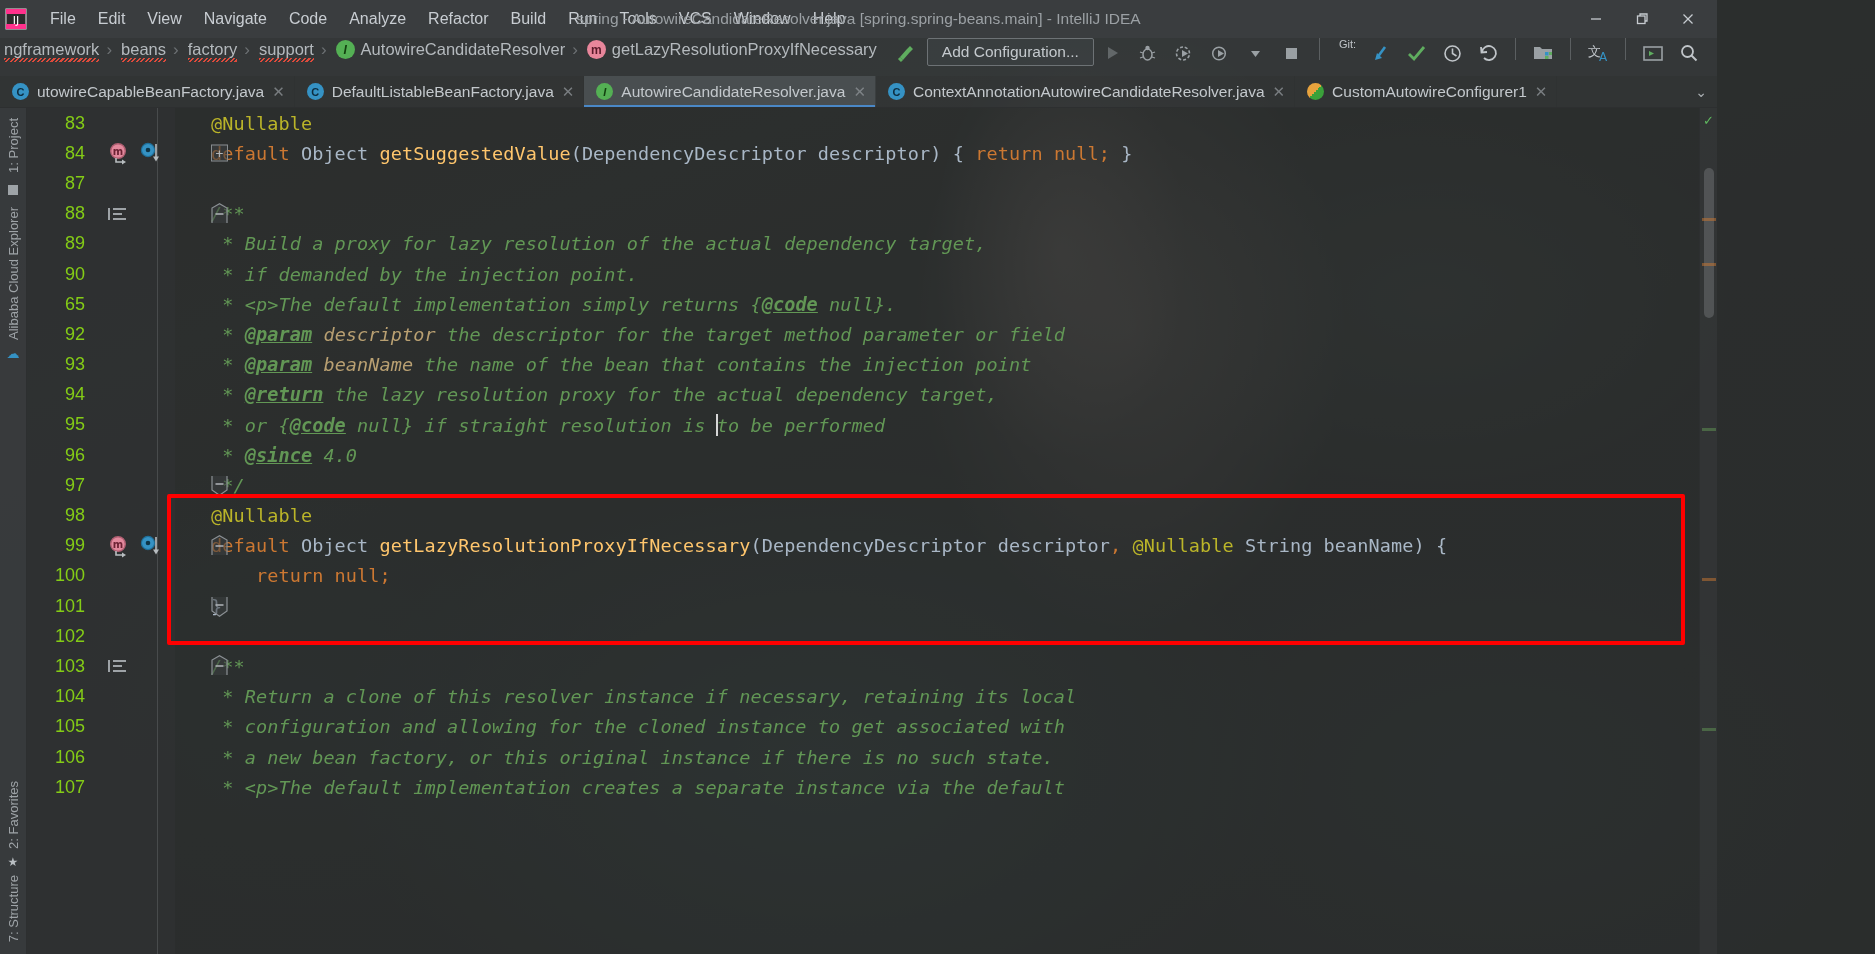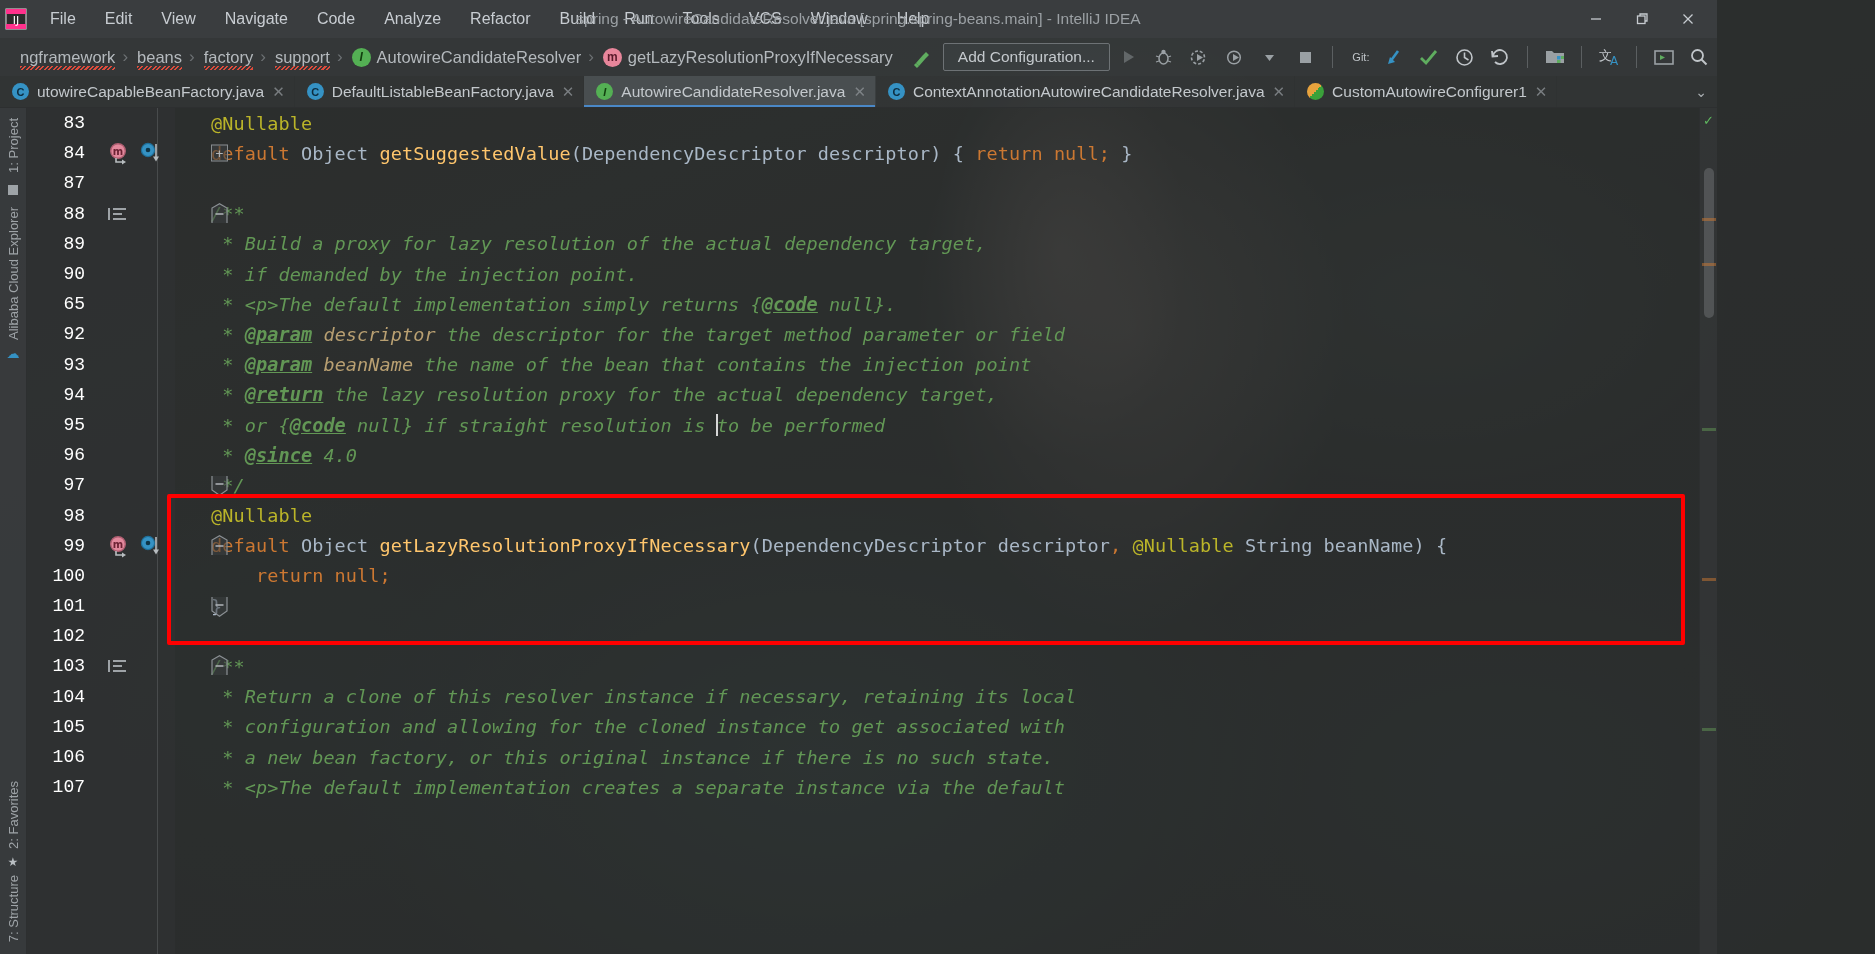--- a/index.html
+++ b/index.html
@@ -29,35 +29,35 @@
   }
 
   
   #app { position:relative; z-index:2; width:1717px; height:954px; display:flex; flex-direction:column; }
 
   .titlebar {
     height:38px; display:flex; align-items:center; flex-shrink:0;
     background:rgba(60,63,65,0.92); position:relative;
   }
   .ij-logo { width:26px; height:26px; margin-left:3px; flex-shrink:0; position:relative; }
-  .menu { display:flex; align-items:center; gap:7px; margin-left:10px; }
+  .menu { display:flex; align-items:center; gap:0px; margin-left:10px; }
   .menu-item {
     font-size:16px; color:#c8cdd2; padding:3px 11px; white-space:nowrap; cursor:default;
   }
   .title-text {
     position:absolute; left:0; right:0; text-align:center;
     font-size:15.5px; color:#9ba0a4; pointer-events:none;
   }
   .win-btns { margin-left:auto; display:flex; align-items:center; gap:0; padding-right:6px; z-index:3; }
   .win-btn { width:46px; height:38px; display:flex; align-items:center; justify-content:center; color:#c6cbd0; }
 
   
   .navbar {
-    height:38px; display:flex; align-items:center; flex-shrink:0;
-    background:rgba(60,63,65,0.55); padding-left:16px; position:relative;
+    height:38px; display:flex; align-items:flex-start; flex-shrink:0;
+    background:rgba(60,63,65,0.55); padding-left:0px; position:relative;
   }
   .crumbs { display:flex; align-items:center; }
   .crumb {
     display:flex; align-items:center; gap:6px;
     font-size:16.5px; color:#b4b9bd; padding:2px 2px 2px 4px; white-space:nowrap;
   }
   .crumb .txt { position:relative; }
   .crumb.squig .txt::after {
     content:""; position:absolute; left:0; right:0; bottom:-3px; height:4px;
     background-image:
@@ -131,22 +131,22 @@
     background:rgba(49,51,53,0.55); z-index:1;
   }
   .fold-rail {
     position:absolute; left:130px; top:0; bottom:0; width:1px;
     background:rgba(120,125,128,0.35); z-index:2;
   }
 
   .lines { position:absolute; left:0; top:0; right:0; z-index:3; }
   .line { height:30.2px; display:flex; align-items:center; position:relative; }
   .ln {
-    width:62px; text-align:right; font-size:18px; color:#ffffff;
-    font-family:Liberation Mono, monospace; flex-shrink:0; padding-right:4px;
+    width:62px; text-align:right; font-size:18px; color:#84cc16;
+    font-family:Liberation Sans, sans-serif; flex-shrink:0; padding-right:4px;
   }
   .gut { width:84px; position:relative; height:30px; flex-shrink:0; }
   .code {
     font-size:18.5px; white-space:pre; padding-left:38px; letter-spacing:0.1px;
     font-family:"DejaVu Sans Mono", monospace;
   }
 
   
   .gmark { position:absolute; top:50%; transform:translateY(-50%); }
   .g-override { left:18px; width:24px; height:24px; }

